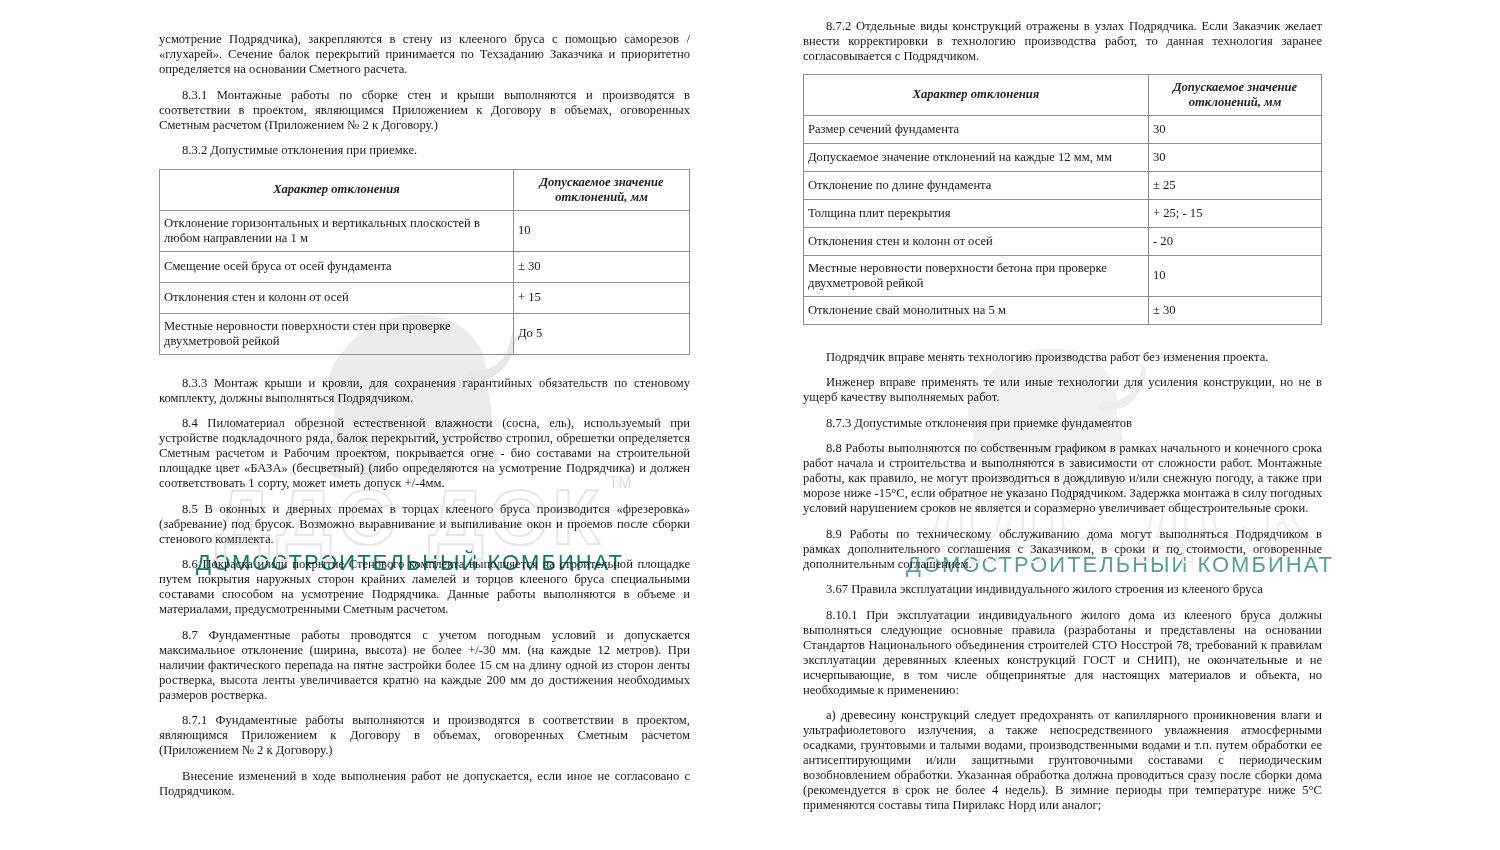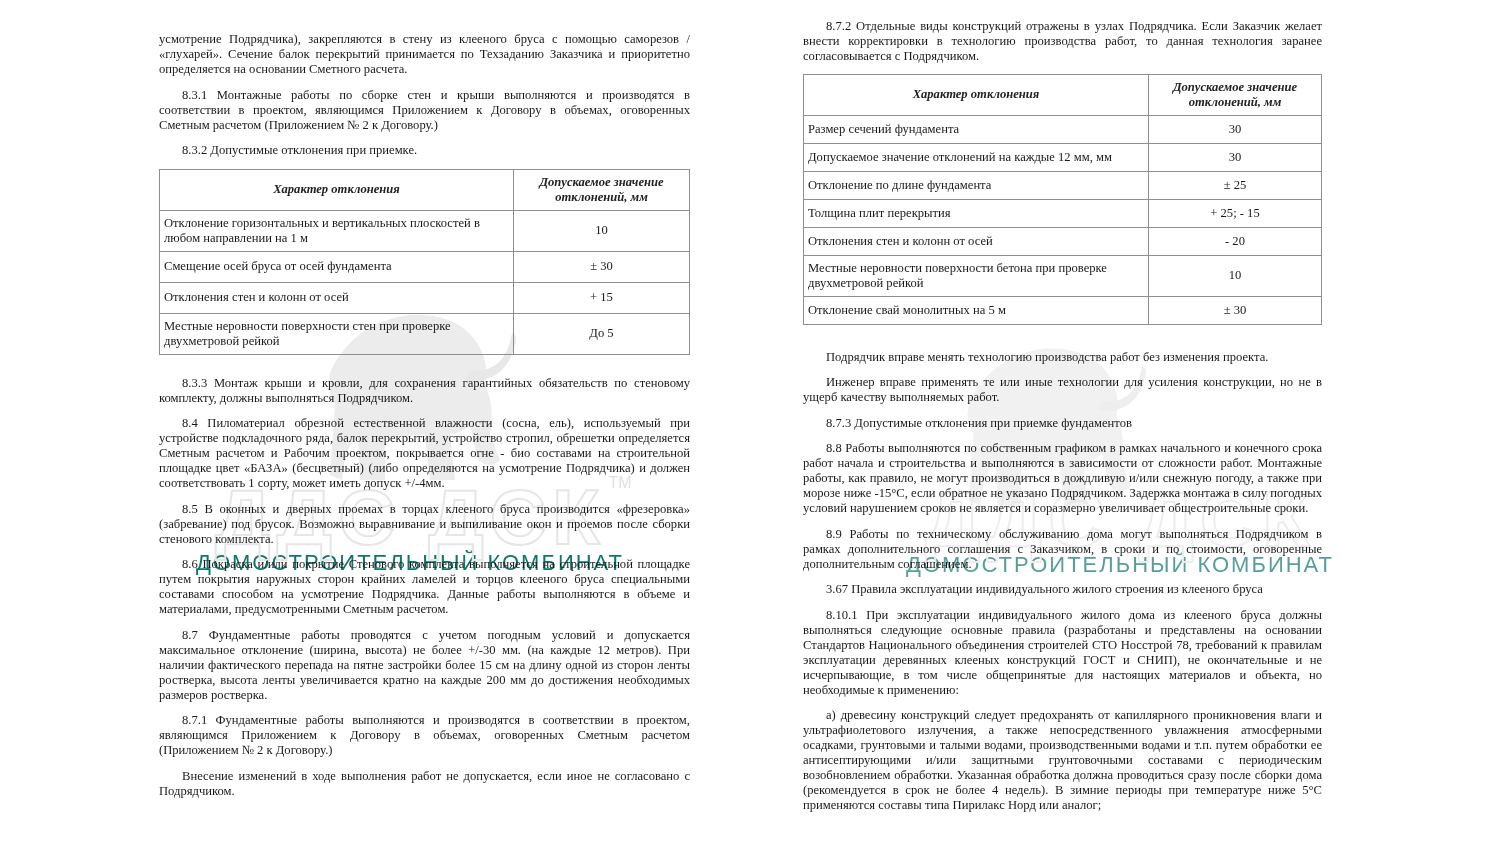--- a/index.html
+++ b/index.html
@@ -30,21 +30,21 @@
   table.dev th, table.dev td {
     border: 1px solid #8f8f8f;
     vertical-align: middle;
     padding: 0 4px;
   }
   table.dev th {
     font-style: italic; font-weight: bold; text-align: center;
     height: 40px; color: #222;
   }
   table.dev td.c1 { text-align: left; }
-  table.dev td.c2 { text-align: center; }
+  table.dev td.c2 { }
   #table-left th.h1 { width: 345px; }
   #table-right th.h1 { width: 336px; }
   #table-left td { height: 30px; }
   #table-left tr.tall td { height: 40px; }
   #table-right td { height: 27px; }
   #table-right tr.tall td { height: 40px; }
 
   
   .wm { position: absolute; z-index: 1; pointer-events: none; }
   .wm-text-big {

